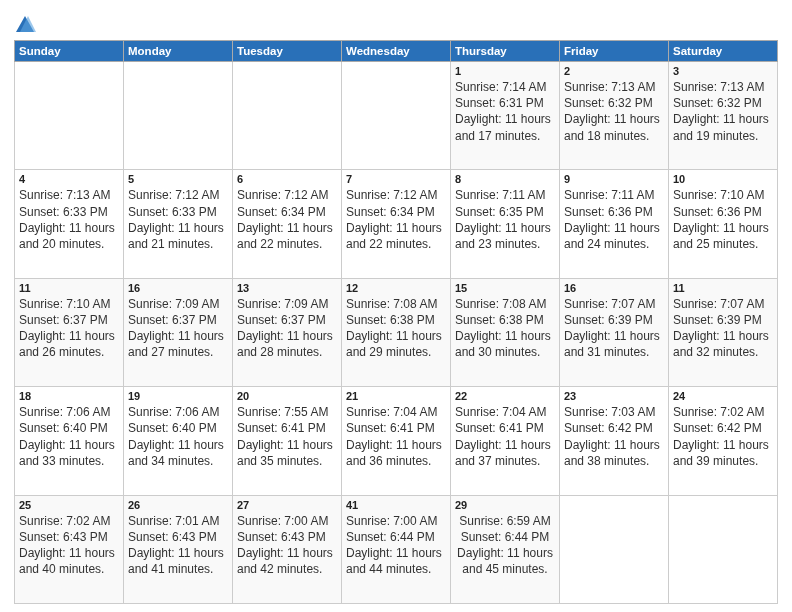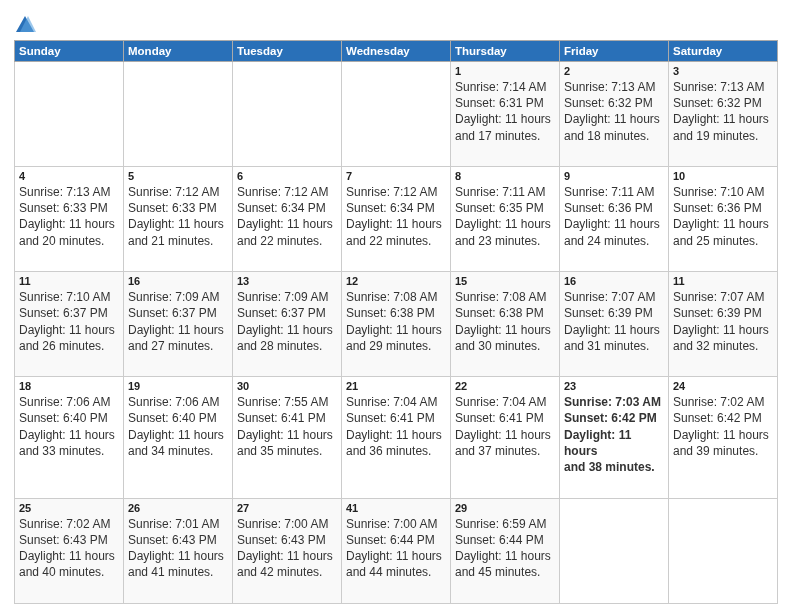--- a/index.html
+++ b/index.html
@@ -275,21 +275,21 @@
 and 33 minutes.</div>
           </td>
           <td>
             <div class="day-number">19</div>
             <div class="day-info" style="white-space: pre-line;">Sunrise: 7:06 AM
 Sunset: 6:40 PM
 Daylight: 11 hours
 and 34 minutes.</div>
           </td>
           <td>
-            <div class="day-number">30</div>
+            <div class="day-number">20</div>
             <div class="day-info" style="white-space: pre-line;">Sunrise: 7:55 AM
 Sunset: 6:41 PM
 Daylight: 11 hours
 and 35 minutes.</div>
           </td>
           <td>
             <div class="day-number">21</div>
             <div class="day-info" style="white-space: pre-line;">Sunrise: 7:04 AM
 Sunset: 6:41 PM
 Daylight: 11 hours
@@ -297,21 +297,21 @@
           </td>
           <td>
             <div class="day-number">22</div>
             <div class="day-info" style="white-space: pre-line;">Sunrise: 7:04 AM
 Sunset: 6:41 PM
 Daylight: 11 hours
 and 37 minutes.</div>
           </td>
           <td>
             <div class="day-number">23</div>
-            <div class="day-info" style="white-space: pre-line; font-weight: bold;">Sunrise: 7:03 AM
+            <div class="day-info" style="white-space: pre-line;">Sunrise: 7:03 AM
 Sunset: 6:42 PM
 Daylight: 11 hours
 and 38 minutes.</div>
           </td>
           <td>
             <div class="day-number">24</div>
             <div class="day-info" style="white-space: pre-line;">Sunrise: 7:02 AM
 Sunset: 6:42 PM
 Daylight: 11 hours
 and 39 minutes.</div>
@@ -341,21 +341,21 @@
           </td>
           <td>
             <div class="day-number">41</div>
             <div class="day-info" style="white-space: pre-line;">Sunrise: 7:00 AM
 Sunset: 6:44 PM
 Daylight: 11 hours
 and 44 minutes.</div>
           </td>
           <td>
             <div class="day-number">29</div>
-            <div class="day-info" style="white-space: pre-line;">Sunrise: 6:59 AM
+            <div class="day-info" style="white-space: pre-line; text-align: center;">Sunrise: 6:59 AM
 Sunset: 6:44 PM
 Daylight: 11 hours
 and 45 minutes.</div>
           </td>
           <td class="empty"></td>
           <td class="empty"></td>
         </tr>
       </tbody>
   </table>
 </div>

